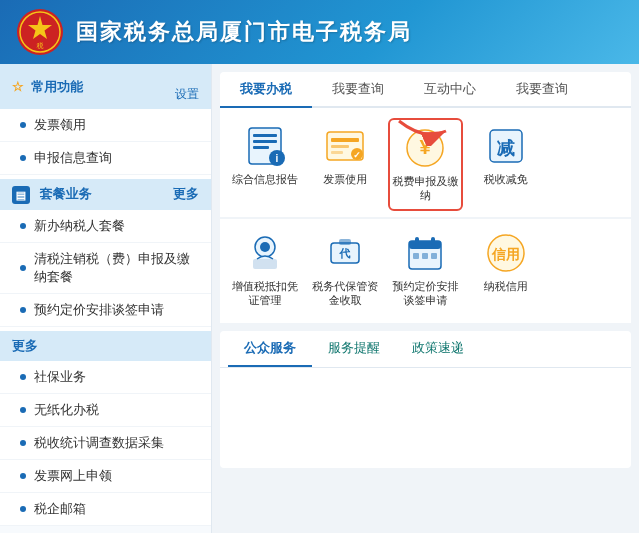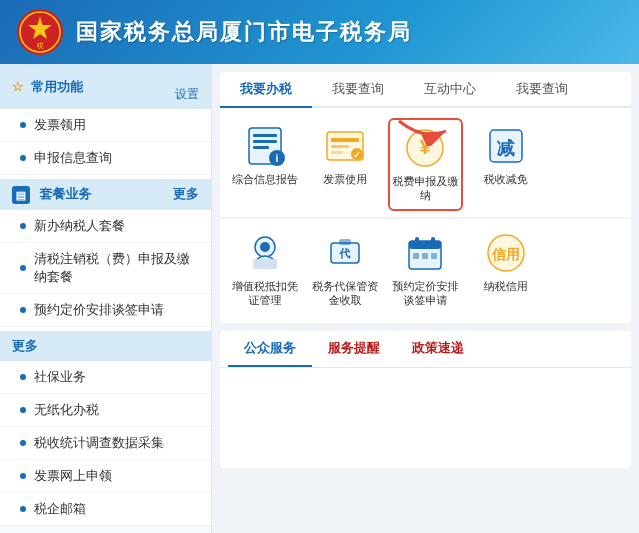--- a/index.html
+++ b/index.html
@@ -178,24 +178,23 @@
       background: #fff;
       border-radius: 4px;
     }
     .bottom-tabs {
       display: flex;
       border-bottom: 1px solid #e0e8f0;
       padding: 0 8px;
     }
     .bottom-tab {
       padding: 8px 16px;
-      color: #b91c1c;
+      color: #0f766e;
       font-size: 13px;
       cursor: pointer;
-      font-weight: bold;
     }
     .bottom-tab.active {
       color: #1a6bb5;
       font-weight: bold;
       border-bottom: 2px solid #1a6bb5;
     }
     .bottom-content {
       min-height: 100px;
       padding: 12px;
       color: #999;

